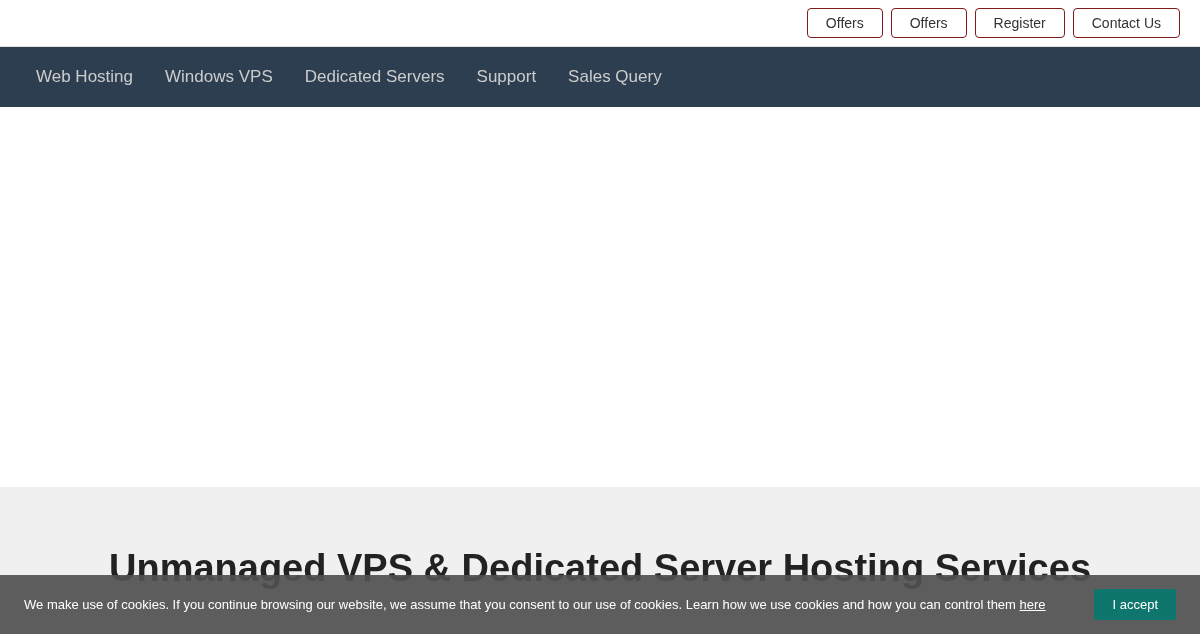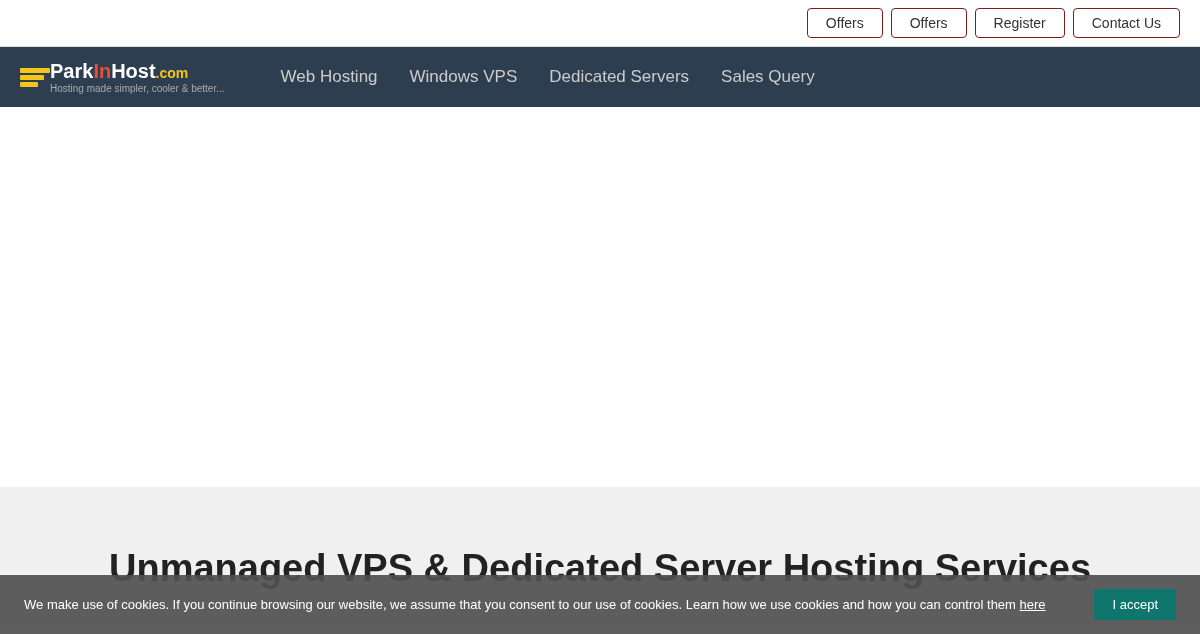--- a/index.html
+++ b/index.html
@@ -179,45 +179,33 @@
 <body>
 
 <div class="top-bar">
   <button class="top-bar-btn">Offers</button>
   <button class="top-bar-btn">Offers</button>
   <button class="top-bar-btn">Register</button>
   <button class="top-bar-btn">Contact Us</button>
 </div>
 
 <nav class="main-nav">
-  <a href="#" class="logo">
-    <div class="server-icon">
-      <div class="s-bar s-bar-1"></div>
-      <div class="s-bar s-bar-2"></div>
-      <div class="s-bar s-bar-3"></div>
-    </div>
-    <div class="logo-container">
-      <div class="logo-main">
-        <span class="logo-text">
-          <span class="park">Park</span><span class="in">In</span><span class="host">Host</span><span class="dot">.com</span>
-        </span>
-      </div>
-      <span class="logo-tagline">Hosting made simpler, cooler &amp; better...</span>
-    </div>
-  </a>
 
   <ul class="nav-items">
     <li class="nav-item">
       <a href="#">Web Hosting</a>
     </li>
     <li class="nav-item">
       <a href="#">Windows VPS</a>
     </li>
     <li class="nav-item">
       <a href="#">Dedicated Servers</a>
+    </li>
+    <li class="nav-item">
+      <a href="#">Support</a>
     </li>
     <li class="nav-item">
       <a href="#">Sales Query</a>
     </li>
   </ul>
 </nav>
 
 <div class="main-content">
 
   <div style="height: 380px; background: #fff;"></div>

